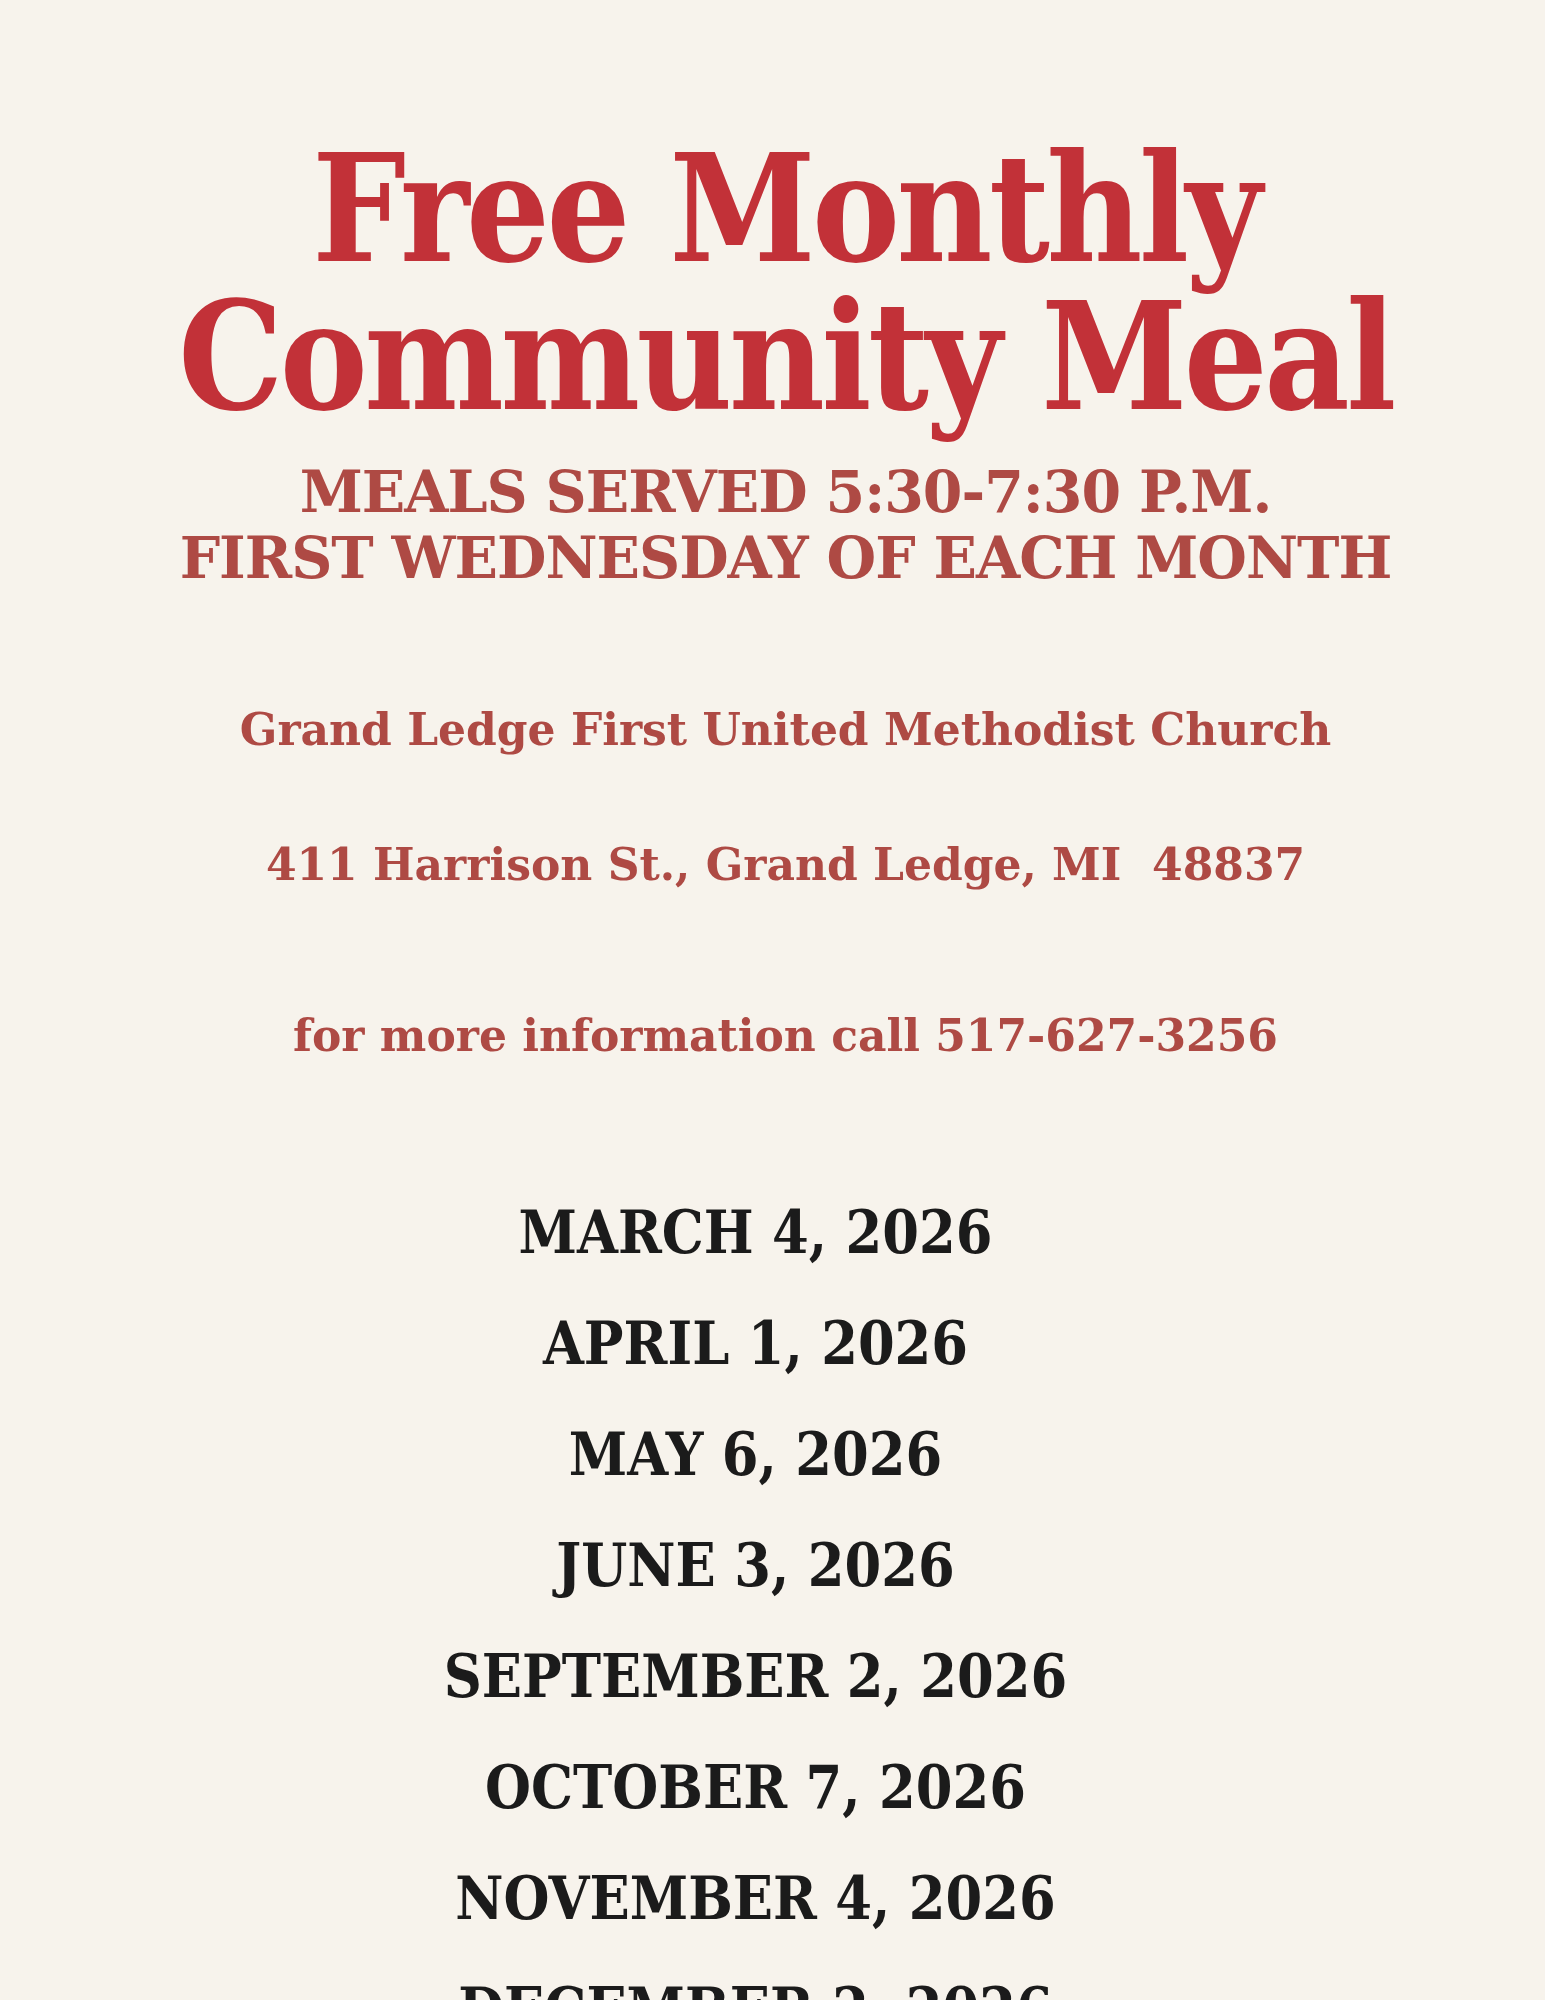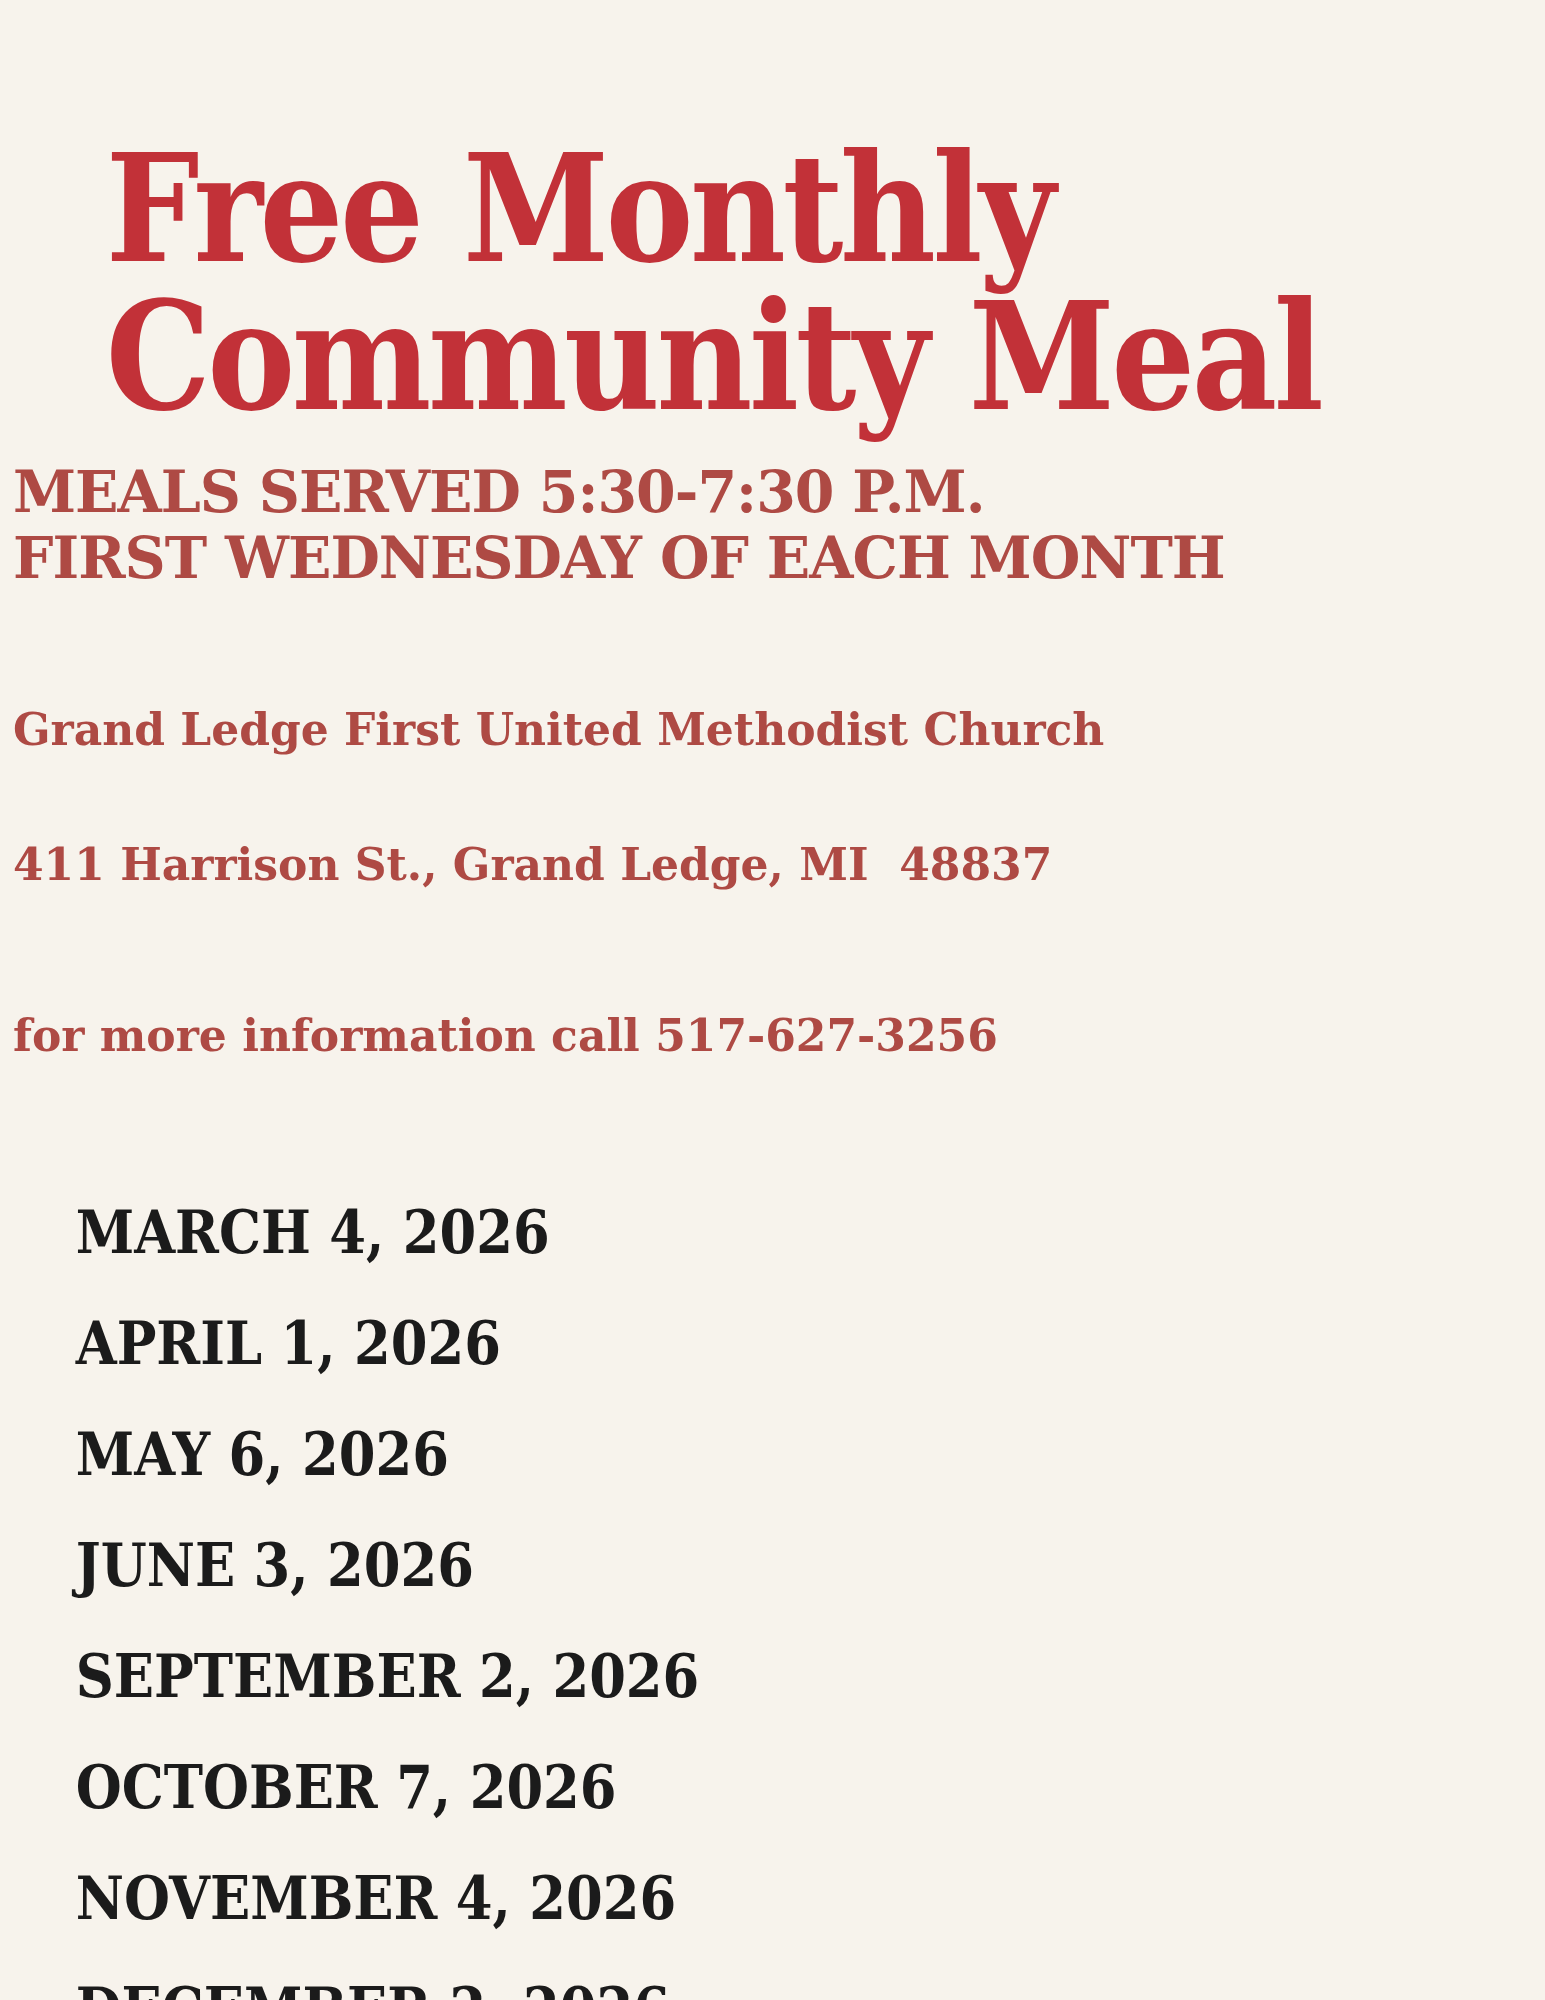--- a/index.html
+++ b/index.html
@@ -10,21 +10,21 @@
   }
   html,body{margin:0;padding:0;}
   body{
     width:1545px;height:2000px;
     background:var(--page-bg);
     overflow:hidden;
     font-family:"DejaVu Serif", serif;
   }
   .flyer{
     width:1545px;height:2000px;
-    text-align:left;
+    text-align:center;
     font-weight:bold;
   }
   .line{display:block;transform-origin:50% 50%;}
   .header-block{transform:translateX(13px);}
   .title{
     margin:0;
     padding-top:134px;
     font-size:150px;
     line-height:148px;
     letter-spacing:-4px;

